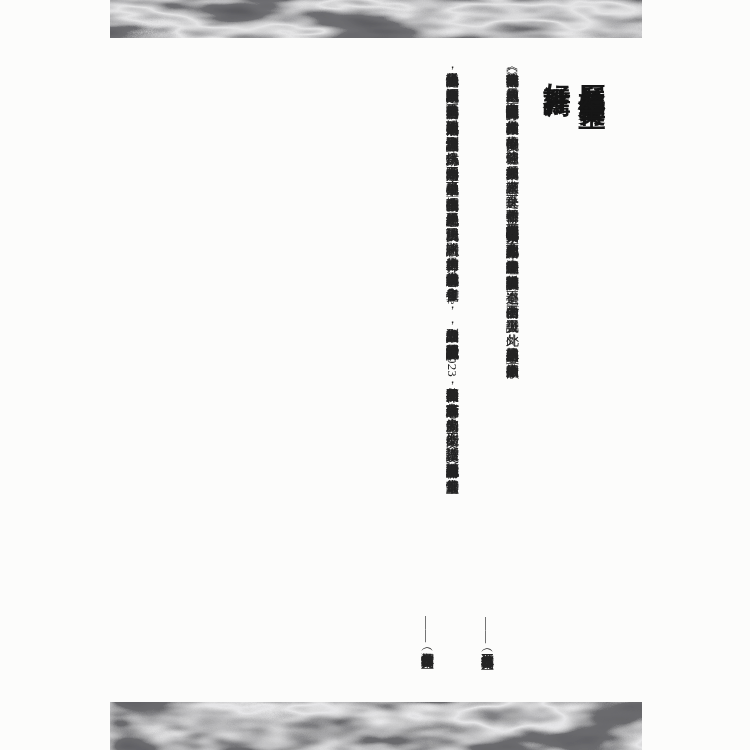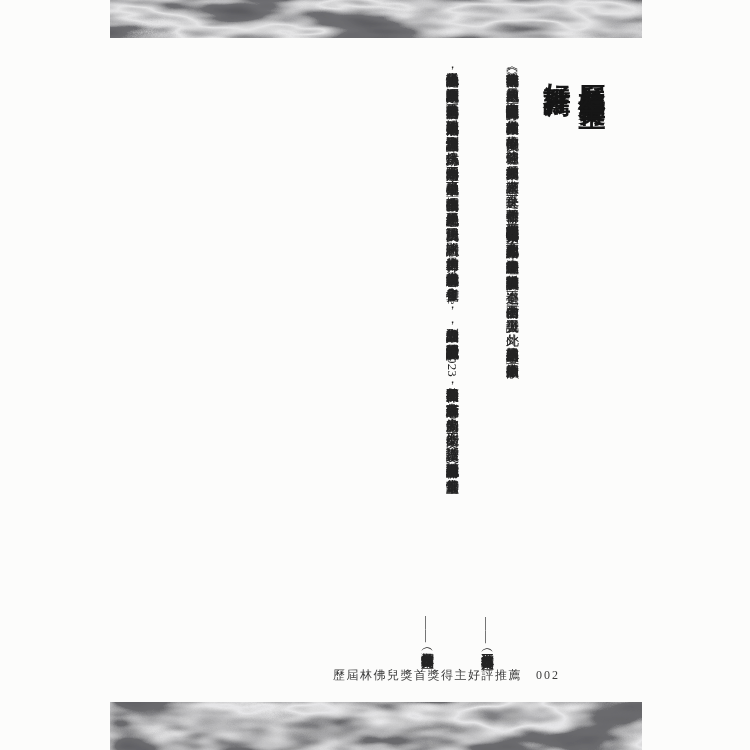--- a/index.html
+++ b/index.html
@@ -120,17 +120,14 @@
       <p class="review-text">《交錯》的故事沒有玩弄法術、靈異或超自然的把戲，而恪守著證據與邏輯推理的理性方式進行解謎，是相當突出的本格推理作品。故事的節奏安排流暢，敘述條理分明，並加入辦案過程的頓挫，讀來頗有驚喜，不至於乏味。雖然作者不曾明言，然而細心的讀者在故事未到過半時應可發現所有命案都與一個字扣緊，進而藉此梳理出案件的大致脈絡。小說中每個章節後的重點整理，猶如棒球投手以直球與讀者對決，毫不迴避，顯示出作者的自信、誠實與公平。此外，故事的結尾處還留了個小懸念，留下令人揣摩推敲的餘韻。</p>
       <p class="signature">——衍波（第五屆林佛兒獎首獎得主）</p>
     </section>
 
     <section class="review-block review-block-2">
       <p class="review-text">議員私生子慘遭冷酷的處決，經深入調查及法醫的權威鑑定，竟推導出「死人殺害活人」的疑雲？兇案現場在監視器的窺伺下無人靠近，刑警譚悟真又該怎樣逼近真相、找出蛛絲馬跡？超過五十個小時的時間差，是兇手牢不可破的鐵壁；埋藏在陰暗過去的創傷，是兇手絕不饒恕的殺機。司法無法實現的正義，即將訴諸私刑，這是本格的智力博弈，也是執念與階級的社會悲劇。作者在每章提供Note，列出詳盡的線索與疑點，擅長解謎的推理迷能不能搶在結局前識破詭計？2023年島田莊司獎入圍決選的傑作，在作者苦心孤詣的雕琢下，煥發出新的光彩！朋友不能交錯，推理當讀《交錯》，以短篇在《推理》雜誌上嶄露頭角的作者，其首部長篇堂堂登場！</p>
       <p class="signature">——白帽子（第六屆林佛兒獎首獎得主）</p>
     </section>
   </div>
 
-  <div class="footer">
-    <span>歷屆林佛兒獎首獎得主好評推薦</span><span class="page-number">002</span>
-  </div>
 
 </div>
 
 </body></html>

